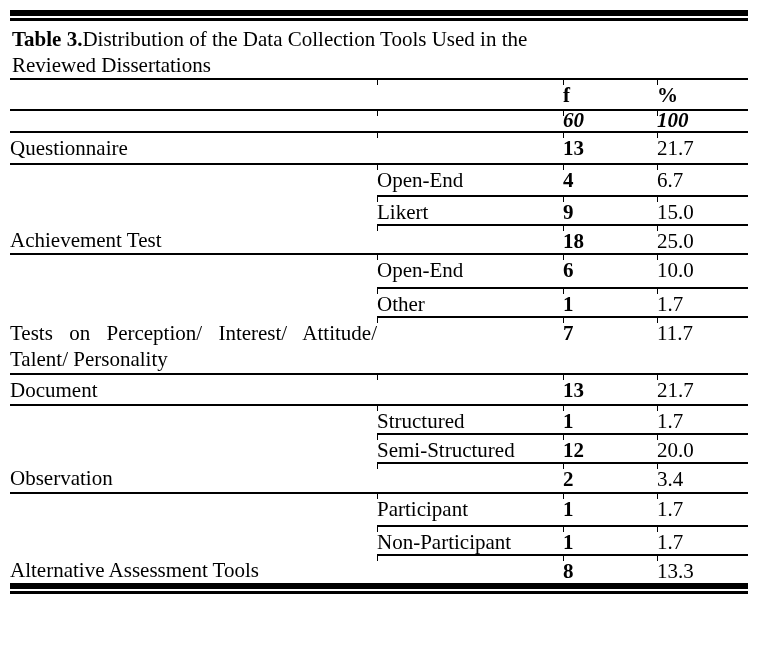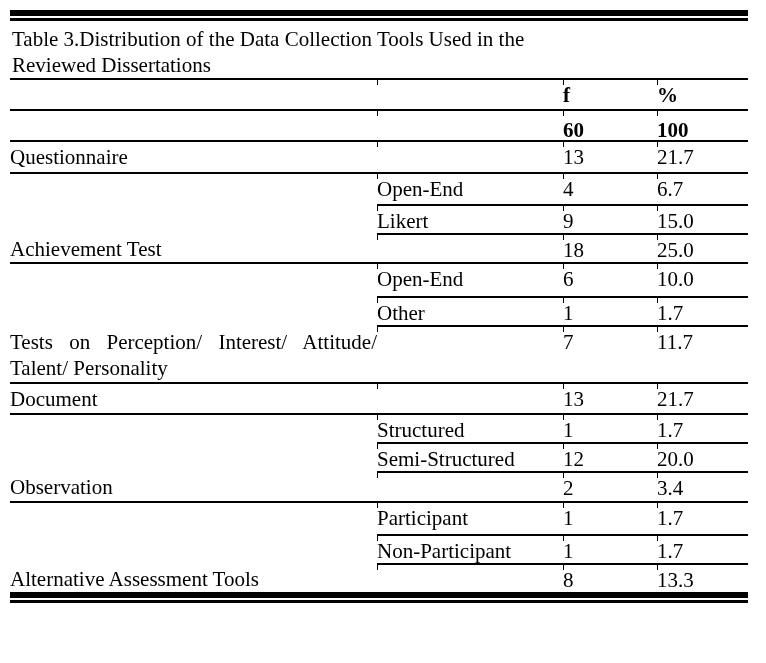--- a/index.html
+++ b/index.html
@@ -12,61 +12,61 @@
     -webkit-font-smoothing: antialiased;
   }
   .doc { position: relative; width: 738px; margin: 10px 0 0 10px; }
 
   
   .bar-thick { height: 6px; background: #000; }
   .bar-thin  { height: 3px; background: #000; }
   .bar-gap   { height: 2px; background: #fff; }
 
   .caption { margin: 5px 0 0 2px; line-height: 26px; height: 52px; }
-  .caption .b { font-weight: normal; }
+  .caption .b { font-weight: bold; }
 
   table.t {
     border-collapse: collapse;
     table-layout: fixed;
     width: 738px;
   }
   table.t td {
     padding: 3px 0 0 0;
     vertical-align: top;
     line-height: 24px;
     overflow: hidden;
     box-sizing: border-box;
   }
   col.c1 { width: 367px; }
   col.c2 { width: 186px; }
   col.c3 { width: 94px; }
   col.c4 { width: 91px; }
 
   td.c1 { padding-left: 2px; }
   td.c2 { padding-left: 7px; }
-  td.c3 { padding-left: 9px; }
+  td.c3 { padding-left: 9px; font-weight: bold; }
   td.c4 { padding-left: 6px; }
 
   
   tr.full td { border-top: 2px solid #000; }
   
   tr.part td.c2, tr.part td.c3, tr.part td.c4 { border-top: 2px solid #000; margin-left: 6px; }
 
   
   td.c2, td.c3, td.c4 { position: relative; }
   td.c2::before, td.c3::before, td.c4::before {
     content: "";
     position: absolute;
     top: 0; left: -1px;
     width: 2px; height: 5px;
     background: #000;
   }
 
   tr.boldrow td { font-weight: bold; }
-  tr.tight td { line-height: 19px; padding-top: 10px; }
+  tr.tight td { line-height: 19px; padding-top: 0; font-style: italic; }
   .ital { }
   td.vbot { vertical-align: bottom; padding-bottom: 4px; }
   .jline { text-align: justify; text-align-last: justify; }
 </style>
 </head>
 <body>
 
 <div class="doc">
 
   <div class="bar-thick"></div>

